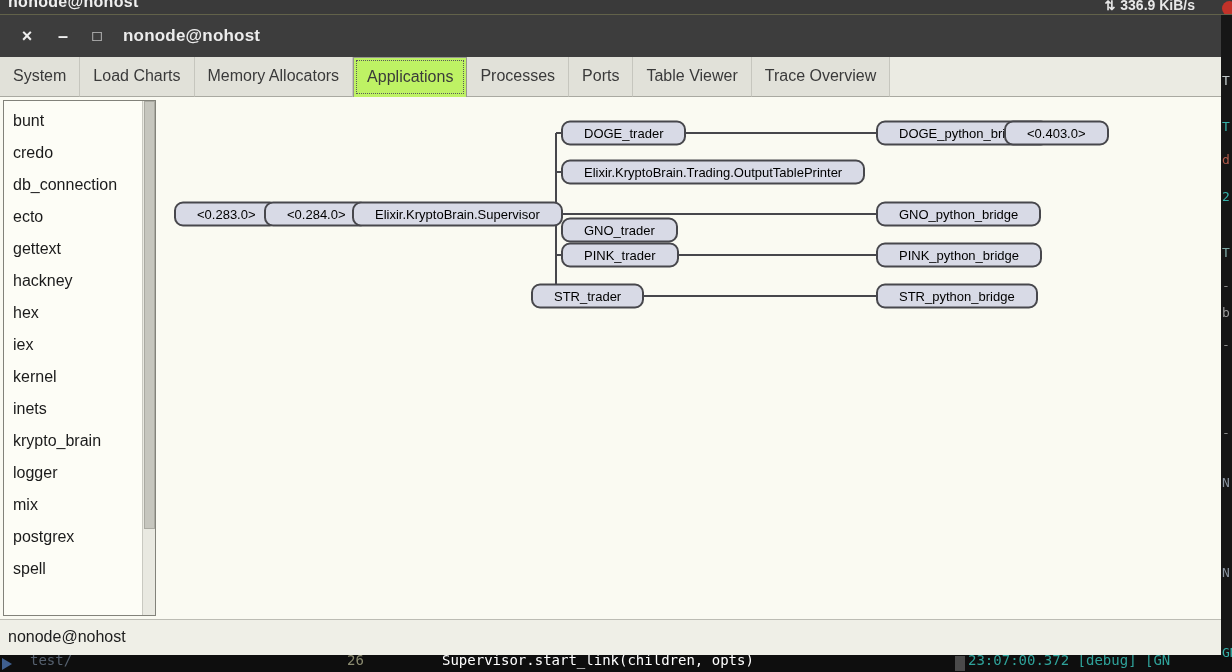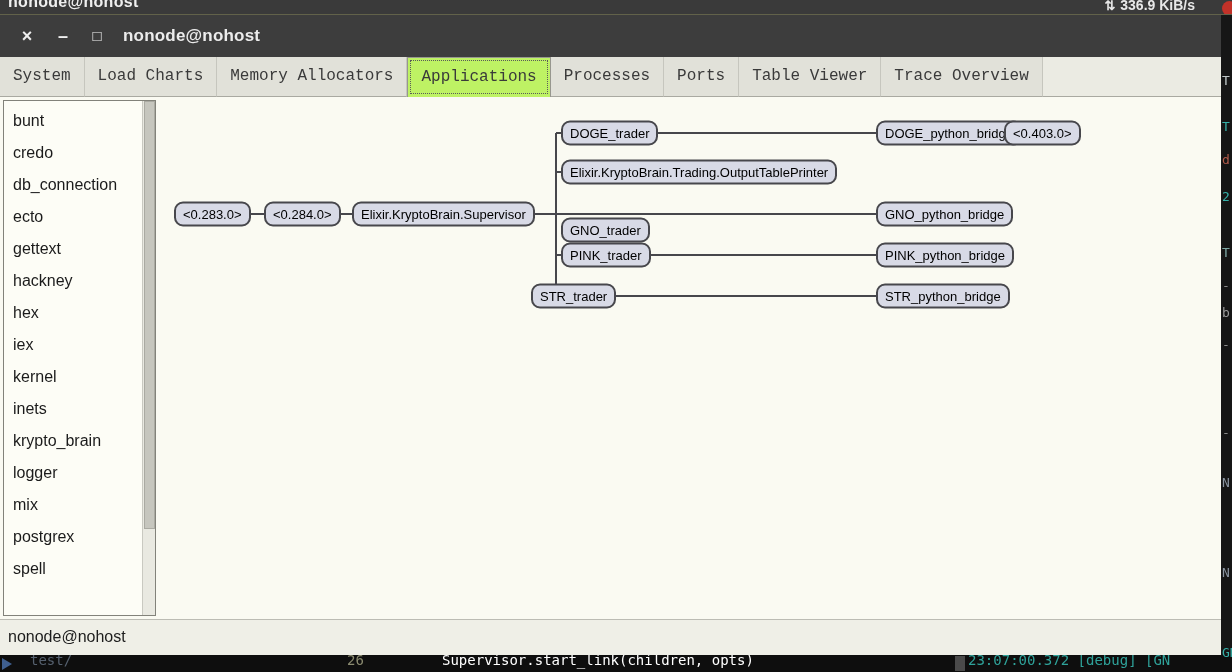--- a/index.html
+++ b/index.html
@@ -46,21 +46,21 @@
   .ctl-min   { left:50px; width:26px; font-size:18px; }
   .ctl-max   { left:84px; width:26px; font-size:15px; }
   .win-title {
     position:absolute; left:123px; top:0; line-height:42px;
     font-size:17px; font-weight:bold; color:#ececec; letter-spacing:.2px;
   }
 
   
   .tabbar {
     position:absolute; left:0; top:42px; width:100%; height:40px;
-    display:flex; align-items:stretch; background:#e1e1d9;font-family:Liberation Mono, monospace;
+    display:flex; align-items:stretch; background:#e1e1d9;
   }
   .tab {
     padding:0 13px; line-height:38px; font-size:16px; color:#3a3a3a;
     background:#e1e1d9; border-right:1px solid #c6c6be;
     border-bottom:1px solid #a9a9a1; white-space:nowrap; cursor:default;
   }
   .tab.active {
     background:#bef264; border:1px solid #97978f; border-bottom:none;
     outline:1px dotted #5a5a5a; outline-offset:-4px;
   }
@@ -84,21 +84,21 @@
   .app-scroll-thumb {
     position:absolute; left:1px; top:0; width:11px; height:428px;
     background:#c6c6be; border:1px solid #aaaaa2;
   }
 
   .tree-canvas { position:absolute; left:0; top:0; width:1221px; height:522px; }
   .tree-canvas svg { position:absolute; left:0; top:0; }
   .tree-node {
     position:absolute; transform:translateY(-50%);
     background:#d8dae6; border:2px solid #47474c; border-radius:9px;
-    padding:3px 7px; font-size:13px; color:#000; white-space:nowrap;
+    padding:3px 21px; font-size:13px; color:#000; white-space:nowrap;
     z-index:2; cursor:default;
   }
 
   
   .statusbar {
     position:absolute; left:0; top:604px; width:100%; height:36px;
     background:#efefe7; border-top:1px solid #bcbcb4;
   }
   .statusbar .status-text {
     position:absolute; left:8px; top:0; line-height:34px;

